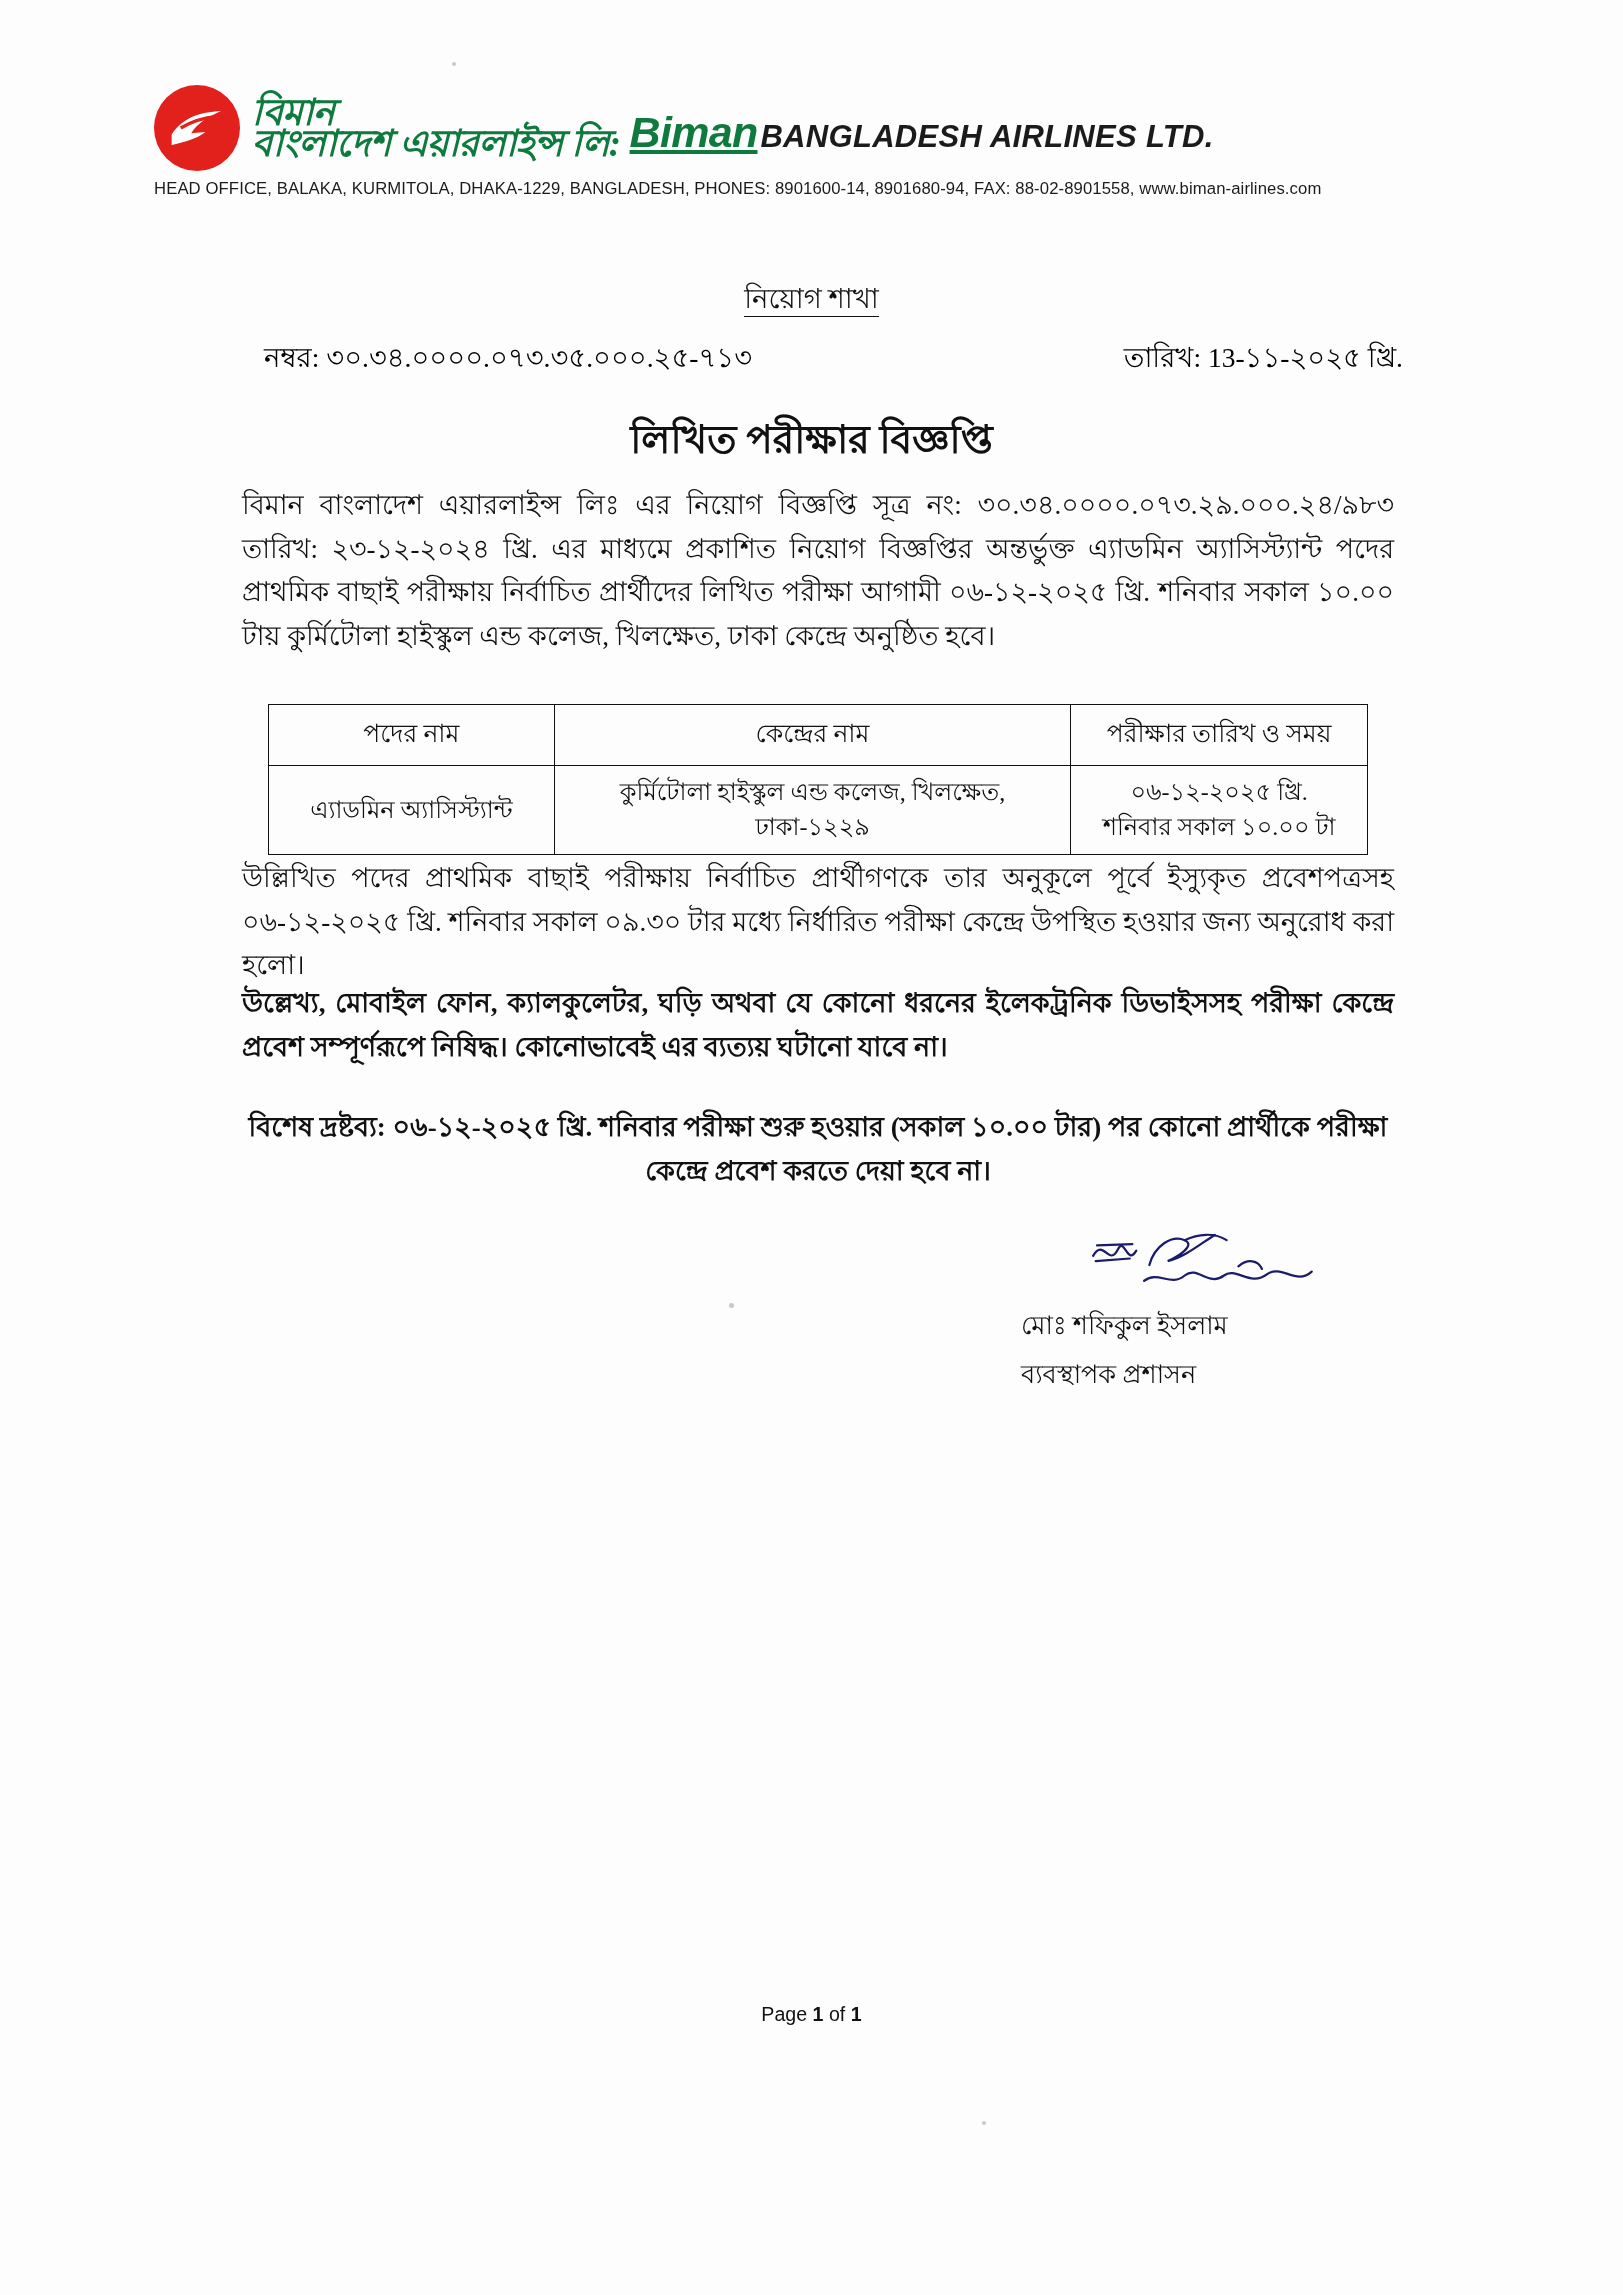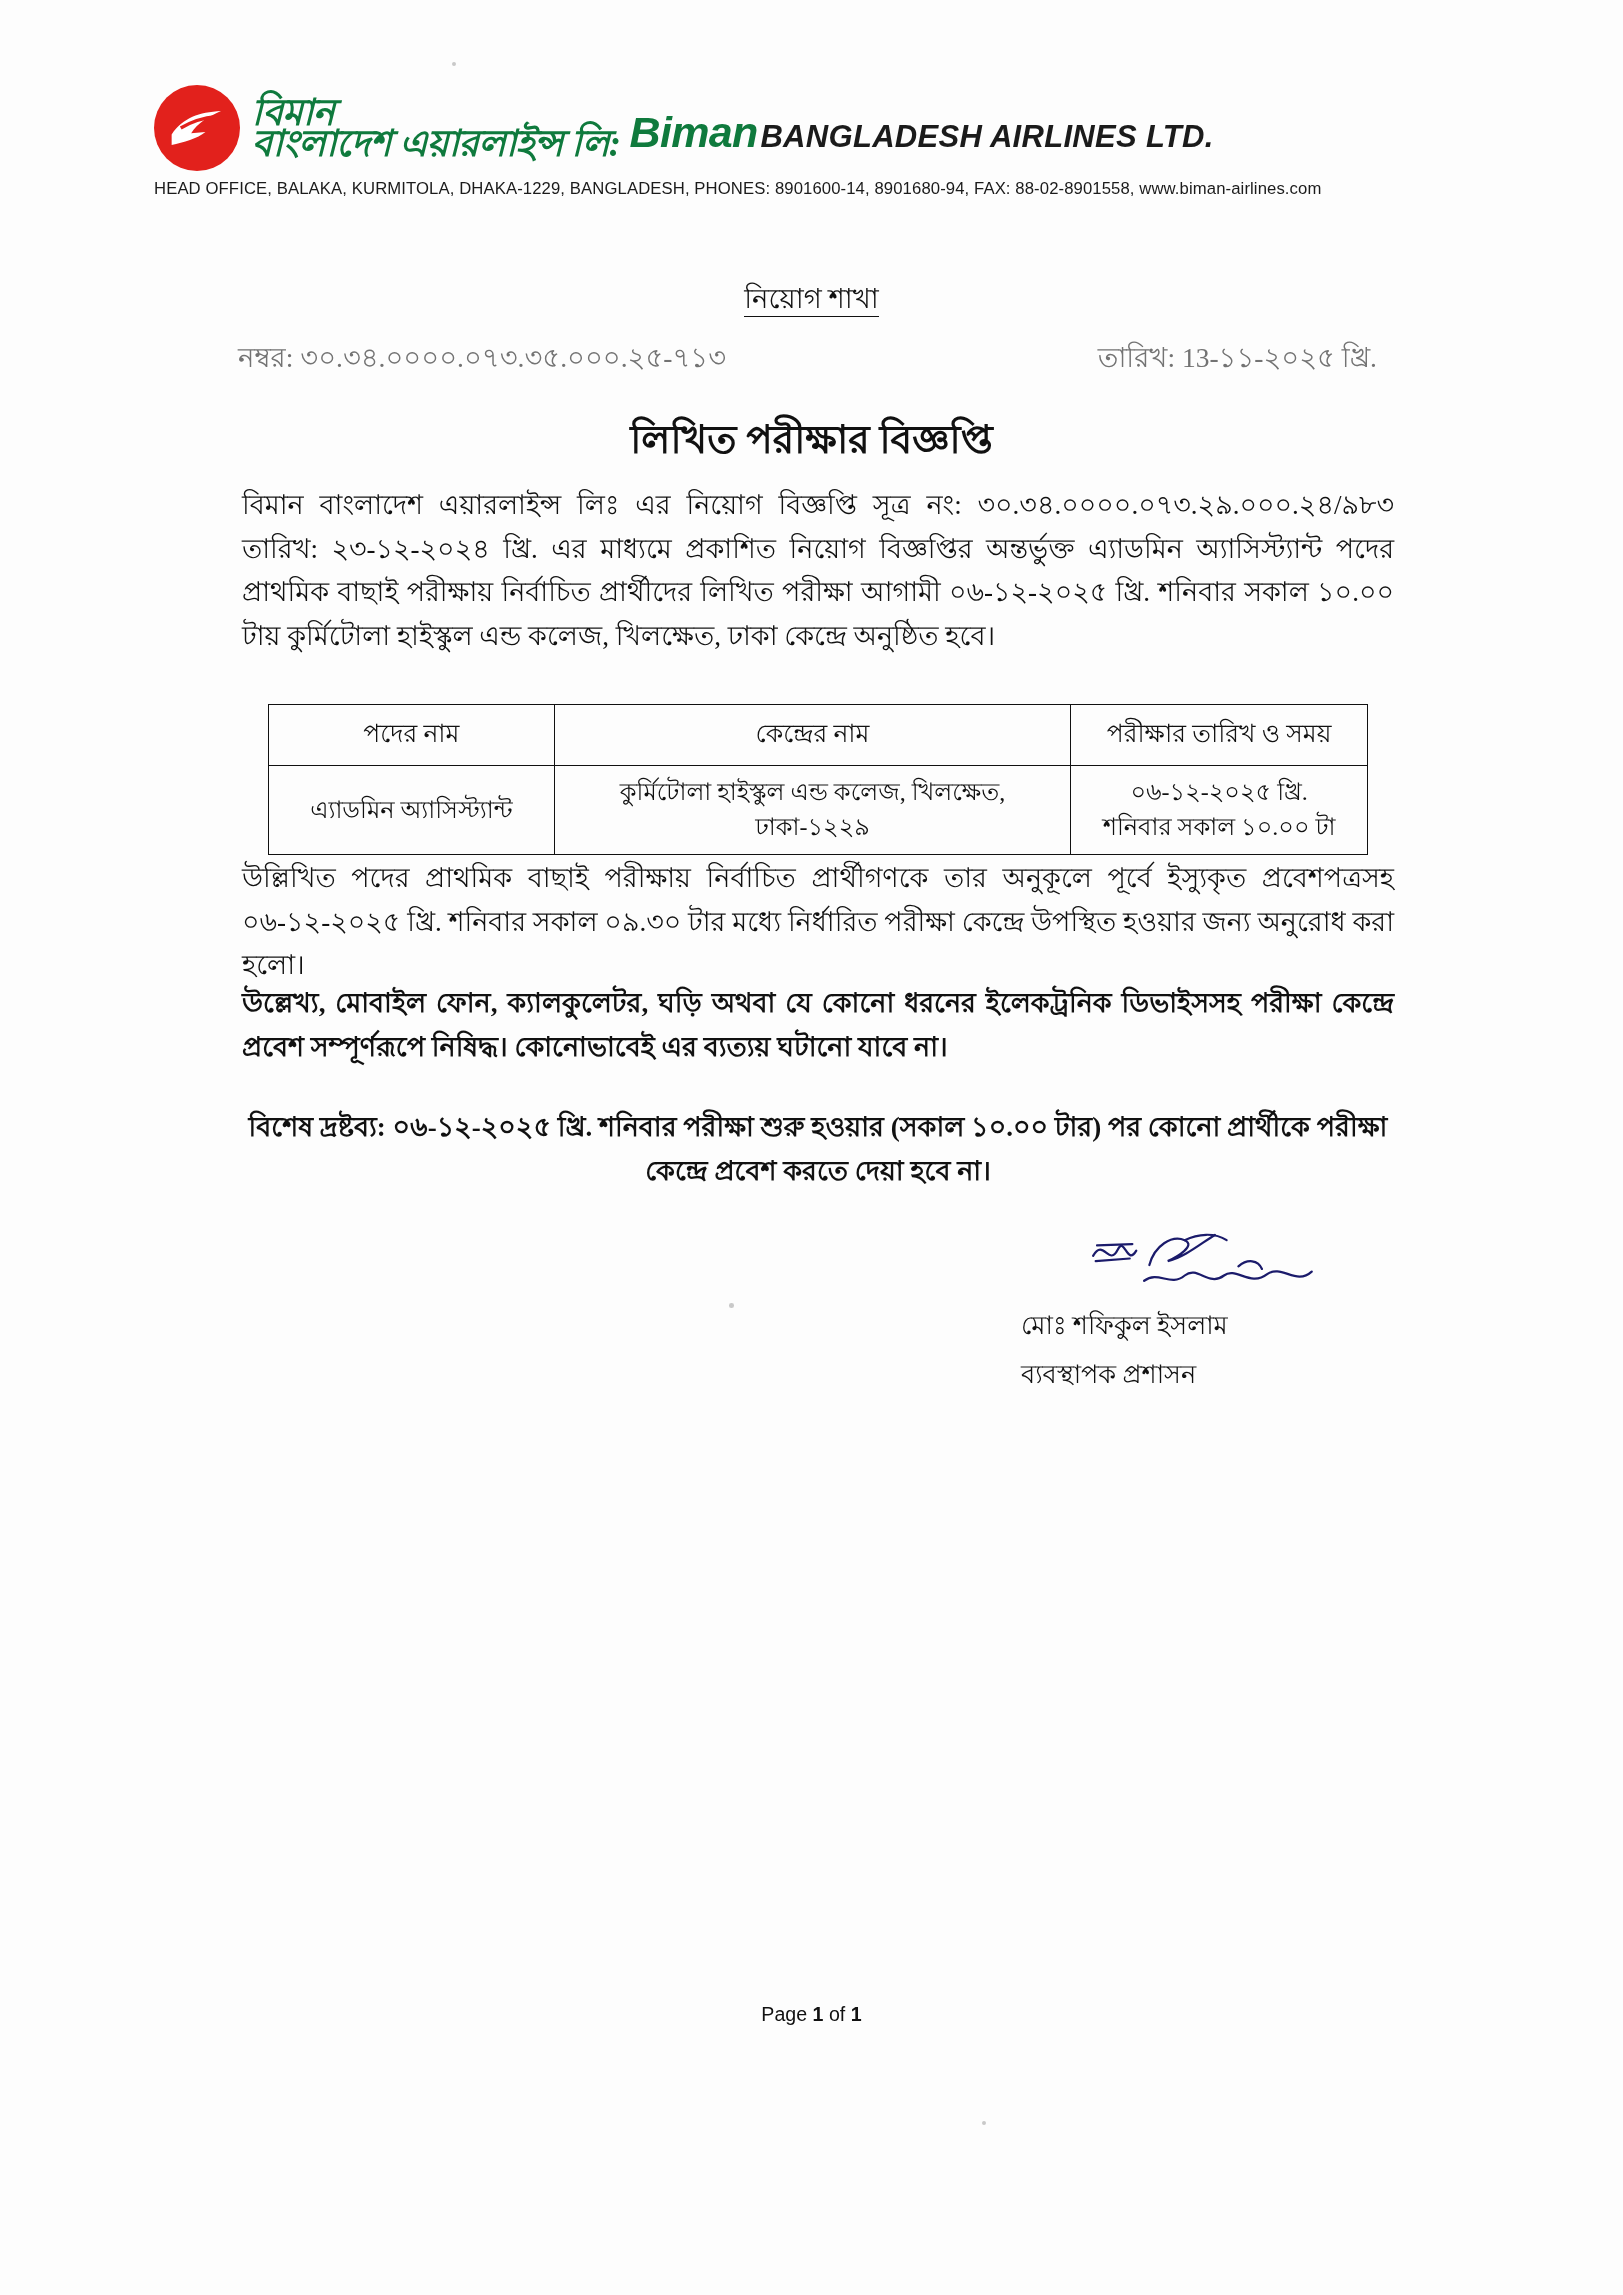--- a/index.html
+++ b/index.html
@@ -78,20 +78,21 @@
     white-space: nowrap;
     padding-bottom: 3.9px;
   }
   .wordmark-en .biman {
     font-family: "Liberation Sans", sans-serif;
     font-weight: bold;
     font-style: italic;
     font-size: 43px;
     color: #0f7a3d;
     letter-spacing: -0.7px;
+    text-decoration: underline;
   }
   .wordmark-en .rest {
     font-family: "Liberation Sans", sans-serif;
     font-weight: bold;
     font-style: italic;
     font-size: 31px;
     color: #1b1b1b;
     letter-spacing: 0.3px;
   }
   .address-line {
@@ -116,27 +117,27 @@
     font-size: 27.5px;
     color: #111;
   }
   .branch-title span {
     border-bottom: 1.3px solid #111;
     padding-bottom: 2px;
   }
 
   .memo-row {
     position: absolute;
-    left: 238px;
+    left: 264px;
     top: 337px;
     width: 1139px;
     display: flex;
     justify-content: space-between;
     font-size: 27.5px;
-    color: #737373;
+    color: #000000;
   }
 
   .doc-title {
     position: absolute;
     left: 0;
     top: 409px;
     width: 1623px;
     text-align: center;
     font-size: 39px;
     font-weight: bold;

